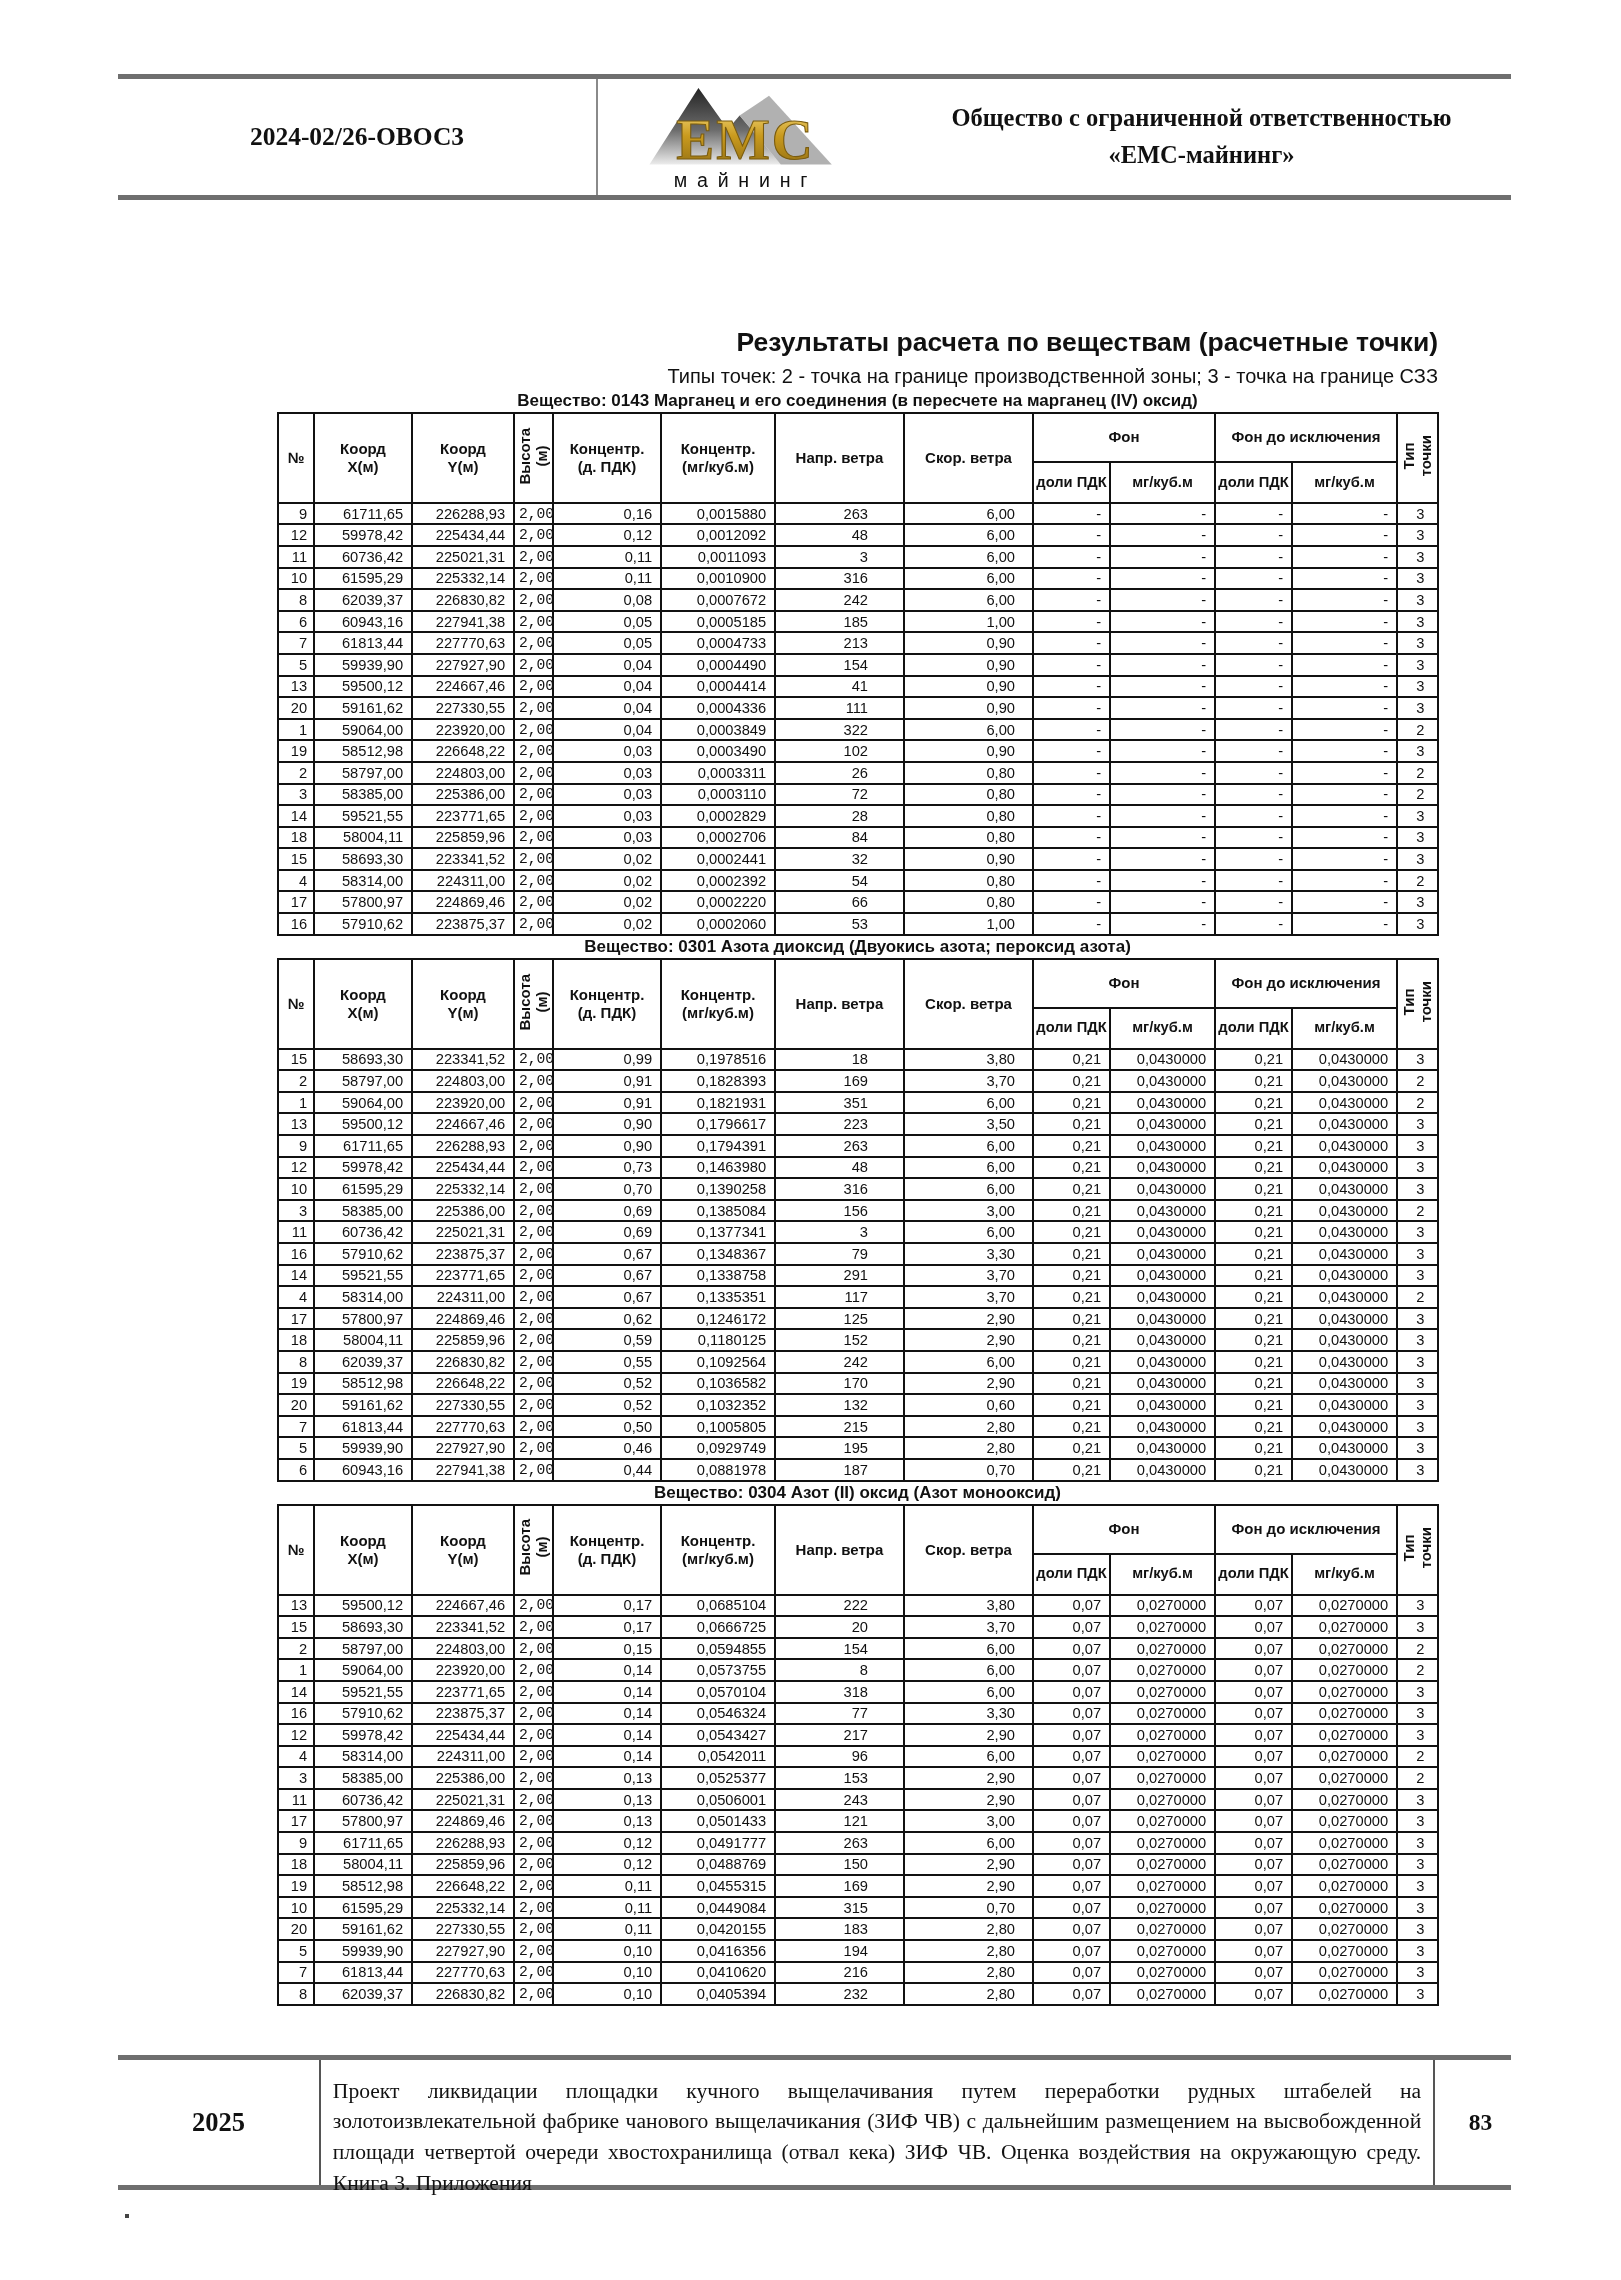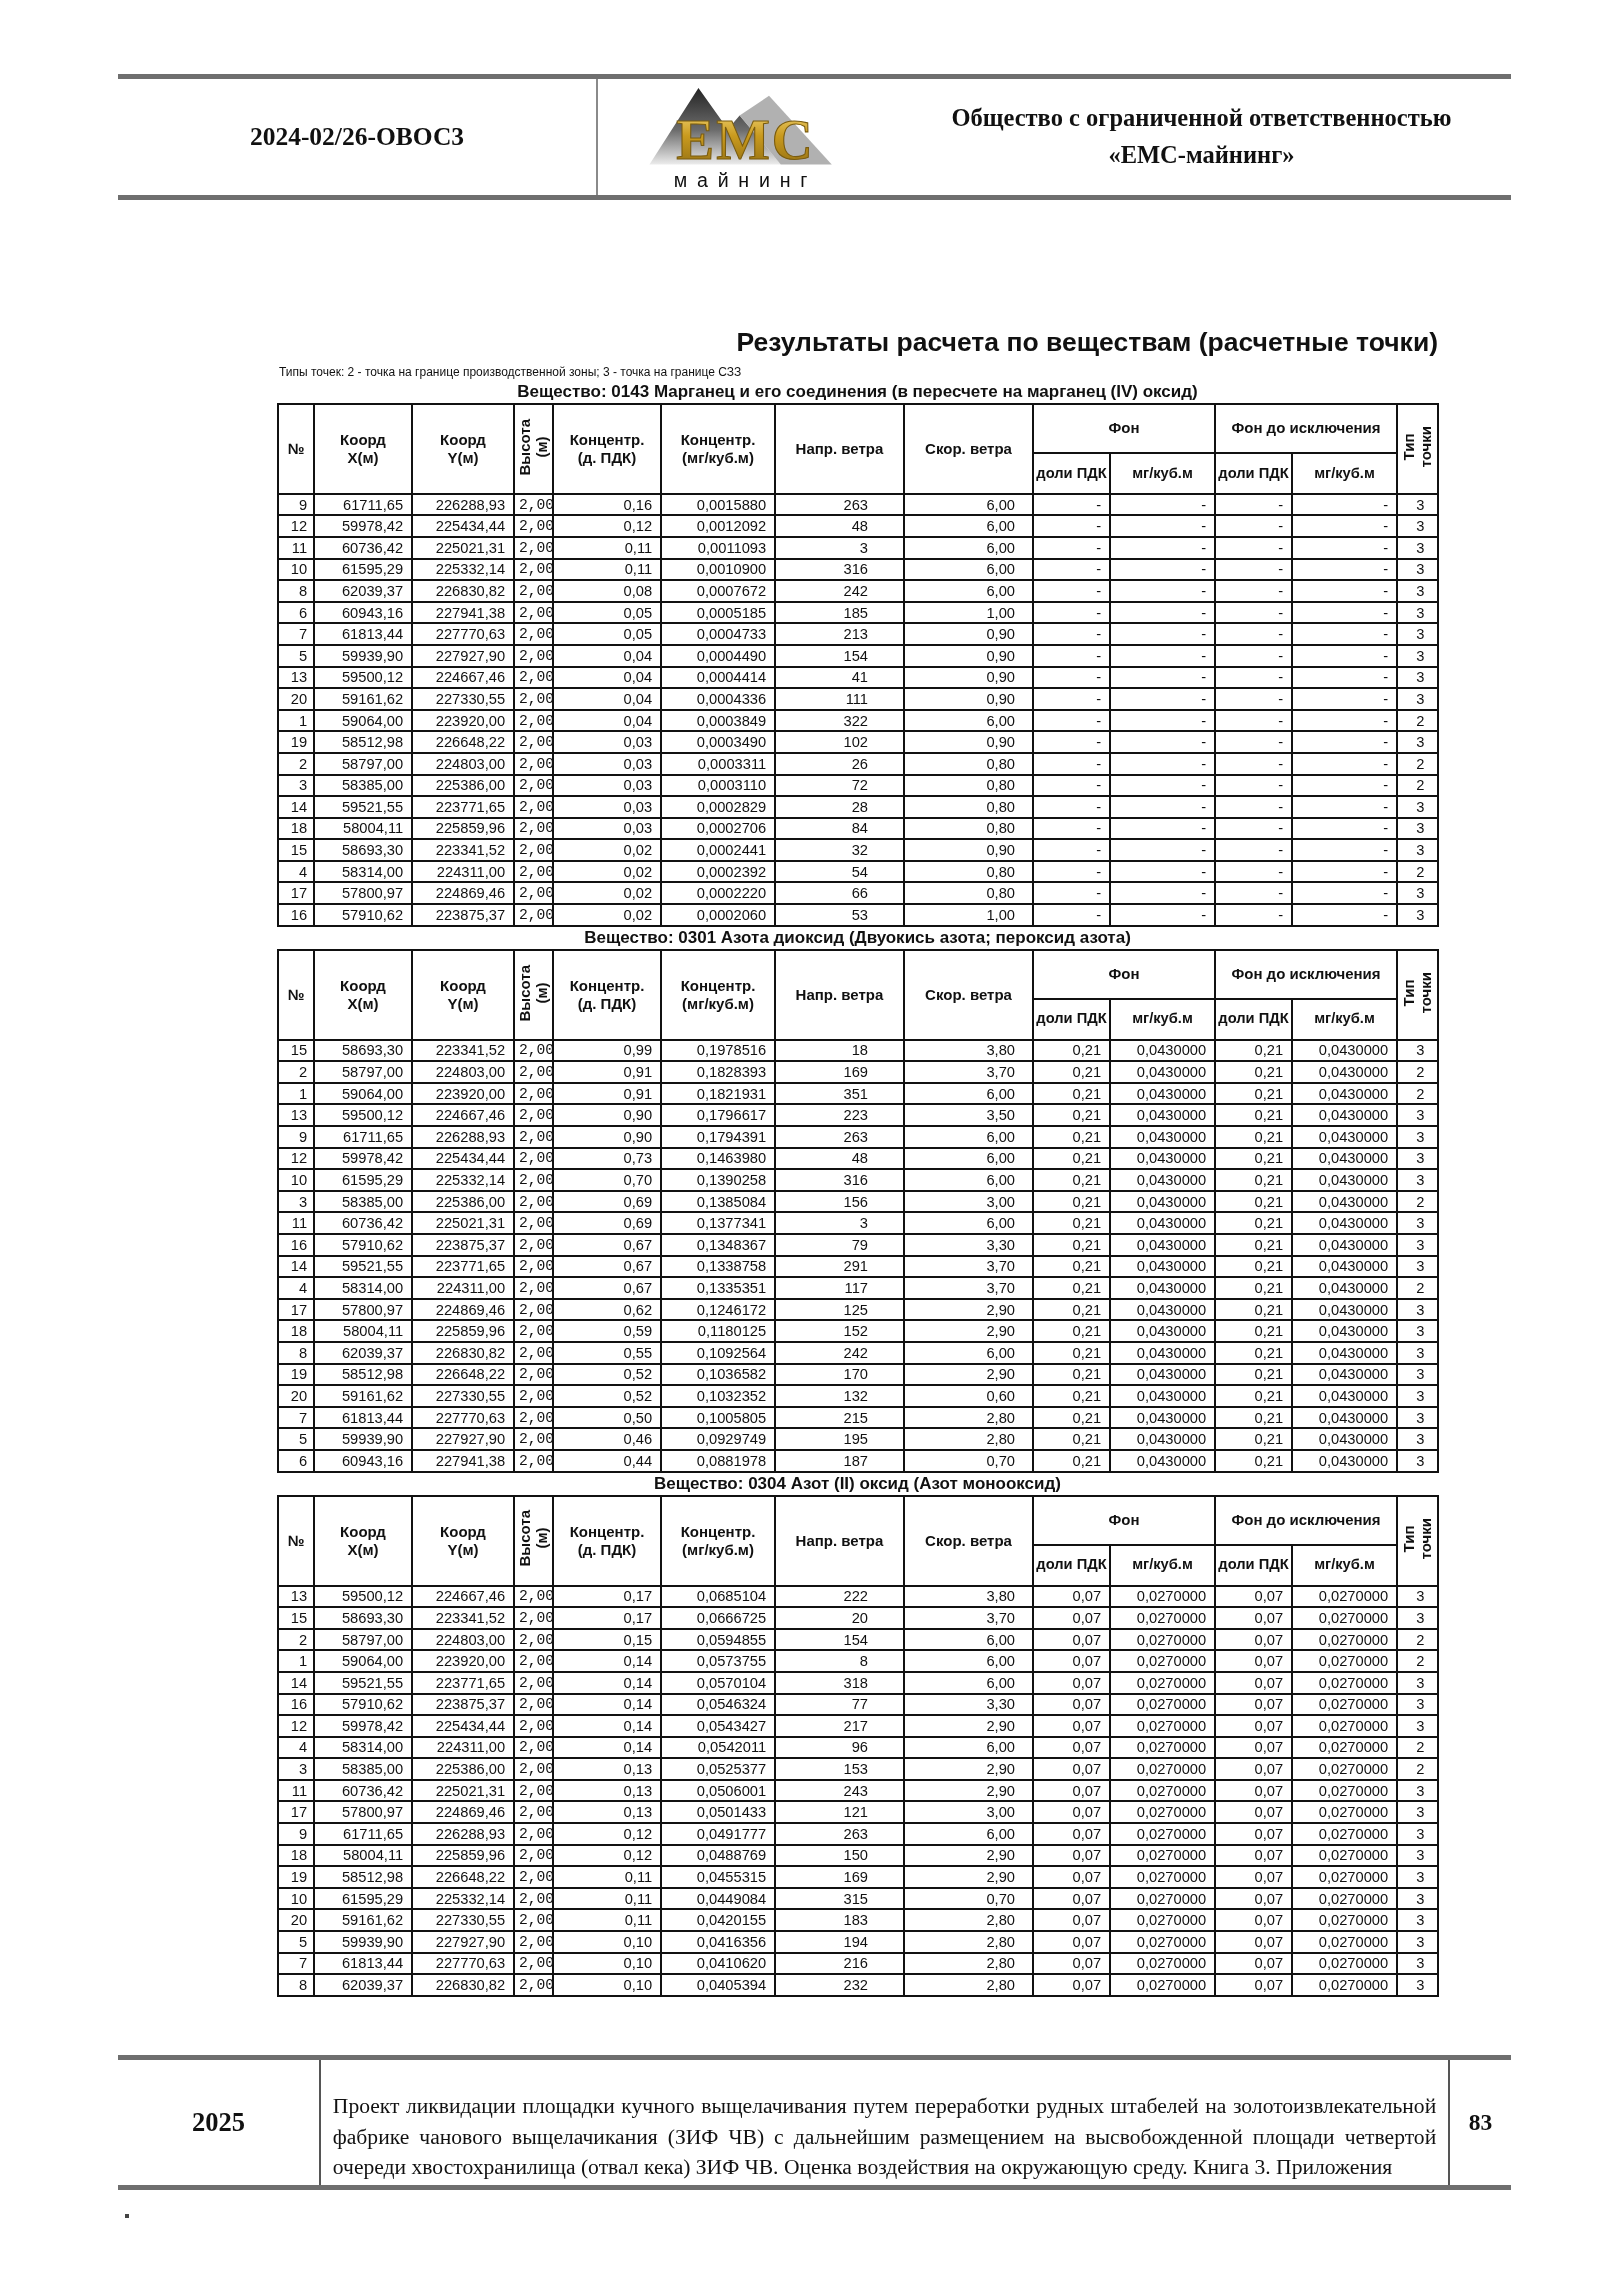--- a/index.html
+++ b/index.html
@@ -11,21 +11,21 @@
     border-top:5.9px solid #6f6f6f;border-bottom:5.9px solid #6f6f6f;display:flex;align-items:stretch;}
   .doc-cell{width:478px;display:flex;align-items:center;justify-content:center;
     border-right:2.9px solid #8a8a8a;font-family:"Liberation Serif",serif;font-weight:bold;font-size:25.5px;}
   .logo-cell{width:294px;display:flex;align-items:center;justify-content:center;}
   .company-cell{flex:1;display:flex;flex-direction:column;align-items:center;justify-content:center;
     font-family:"Liberation Serif",serif;font-weight:bold;font-size:24.5px;line-height:1.5;text-align:center;}
 
   
   .content{position:absolute;left:277px;top:327px;width:1161px;}
   .title{font-size:26.5px;font-weight:bold;text-align:right;margin:0 0 6.9px 0;}
-  .subtitle{font-size:12px;margin:0 0 2.9px 2px;}
+  .subtitle{font-size:20px;margin:0 0 2.9px 2px;text-align:right;}
   .caption{font-size:17px;font-weight:bold;text-align:center;margin:1px 0 1px 0;}
 
   table.results{border-collapse:collapse;table-layout:fixed;width:1161px;
     border:2.9px solid #111;font-size:14.7px;}
   table.results th,table.results td{border:2px solid #111;}
   thead th{font-weight:bold;text-align:center;vertical-align:middle;
     font-size:15px;line-height:1.18;padding:2px 1px;white-space:pre-line;}
   thead tr:nth-child(1) th{height:43px;}
   thead tr:nth-child(2) th{height:35px;font-size:14.7px;}
   .th-group{border-bottom:2.9px solid #111;}
@@ -40,21 +40,21 @@
 
   
   .footer-band{position:absolute;left:118px;top:2055px;width:1393px;height:125px;
     border-top:5.9px solid #6f6f6f;border-bottom:5.9px solid #6f6f6f;display:flex;align-items:stretch;
     font-family:"Liberation Serif",serif;}
   .year-cell{width:201px;display:flex;align-items:center;justify-content:center;
     border-right:2.9px solid #555;font-weight:bold;font-size:26.5px;}
   .desc-cell{flex:1;border-right:2.9px solid #555;padding:2px 11.8px;display:flex;align-items:center;}
   .desc-text{font-size:21.6px;line-height:1.42;text-align:justify;margin-top:29px;}
   .page-cell{width:61px;display:flex;align-items:center;justify-content:center;
-    font-weight:bold;font-size:23.5px;}
+    font-weight:bold;font-size:23.5px;margin-left:15px;}
   .stray-mark{position:absolute;left:125px;top:2214px;width:3.9px;height:3.9px;background:#444;}
 </style>
 </head>
 <body>
 
 <div class="page">
 
   <div class="header-band">
     <div class="doc-cell">2024-02/26-ОВОС3</div>
     <div class="logo-cell">

